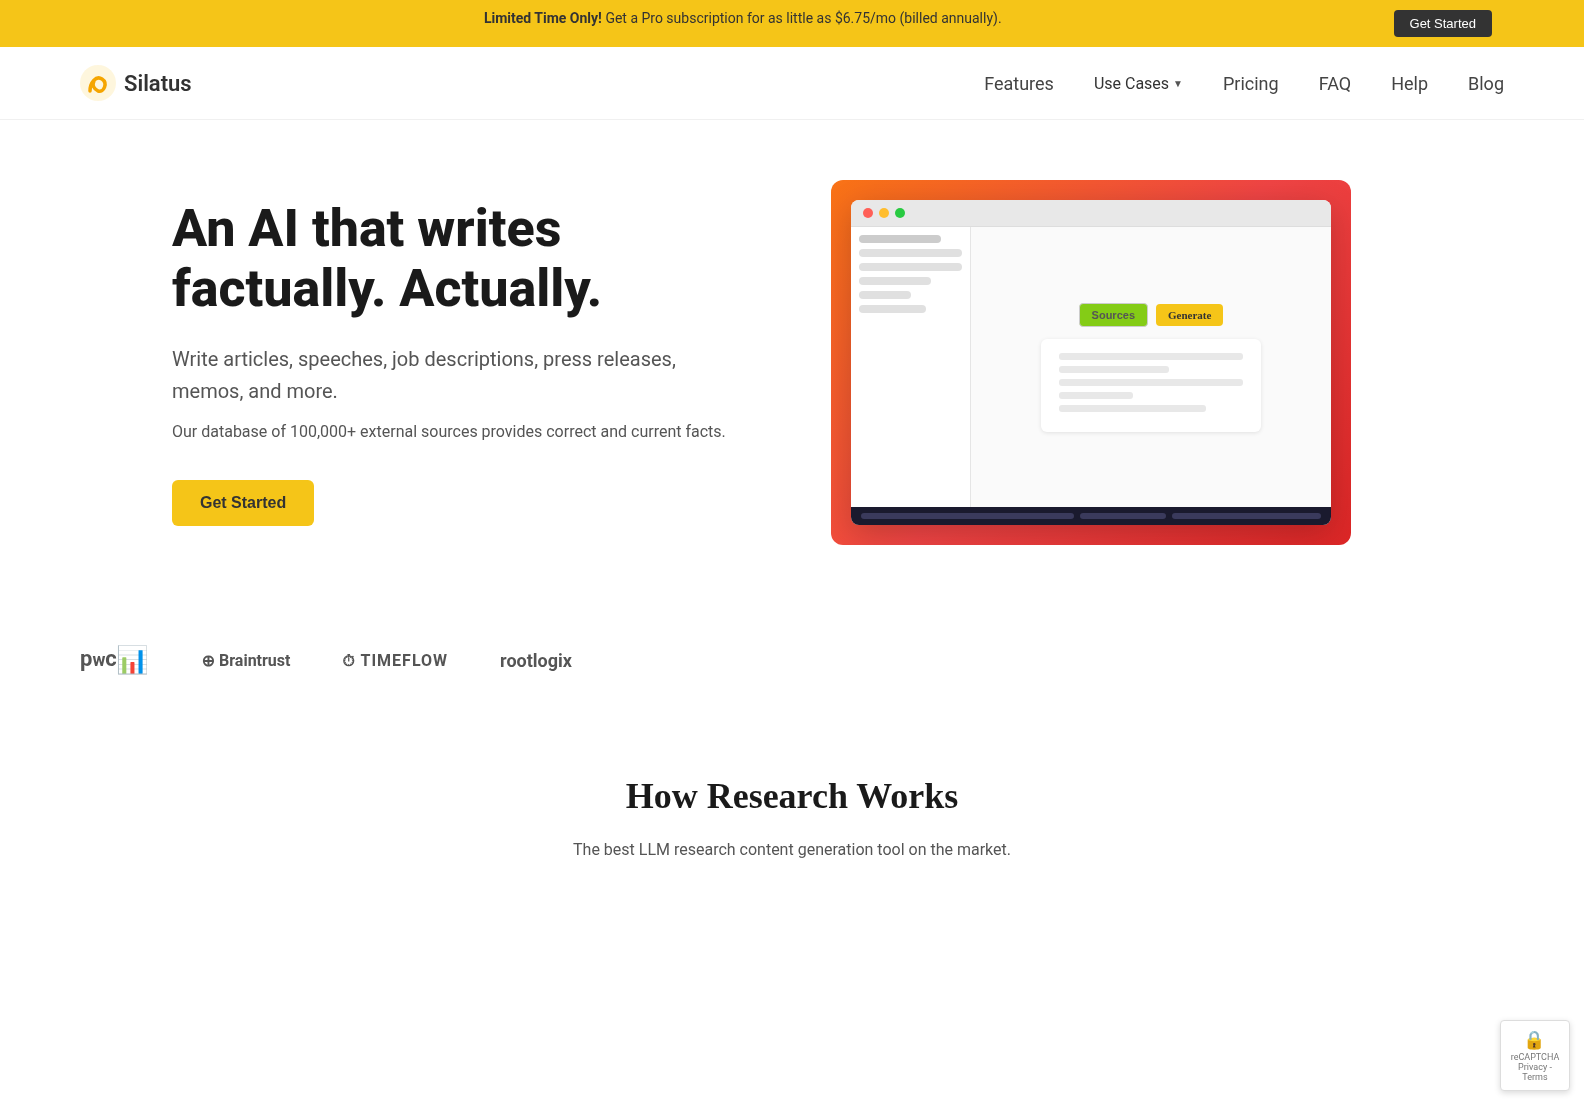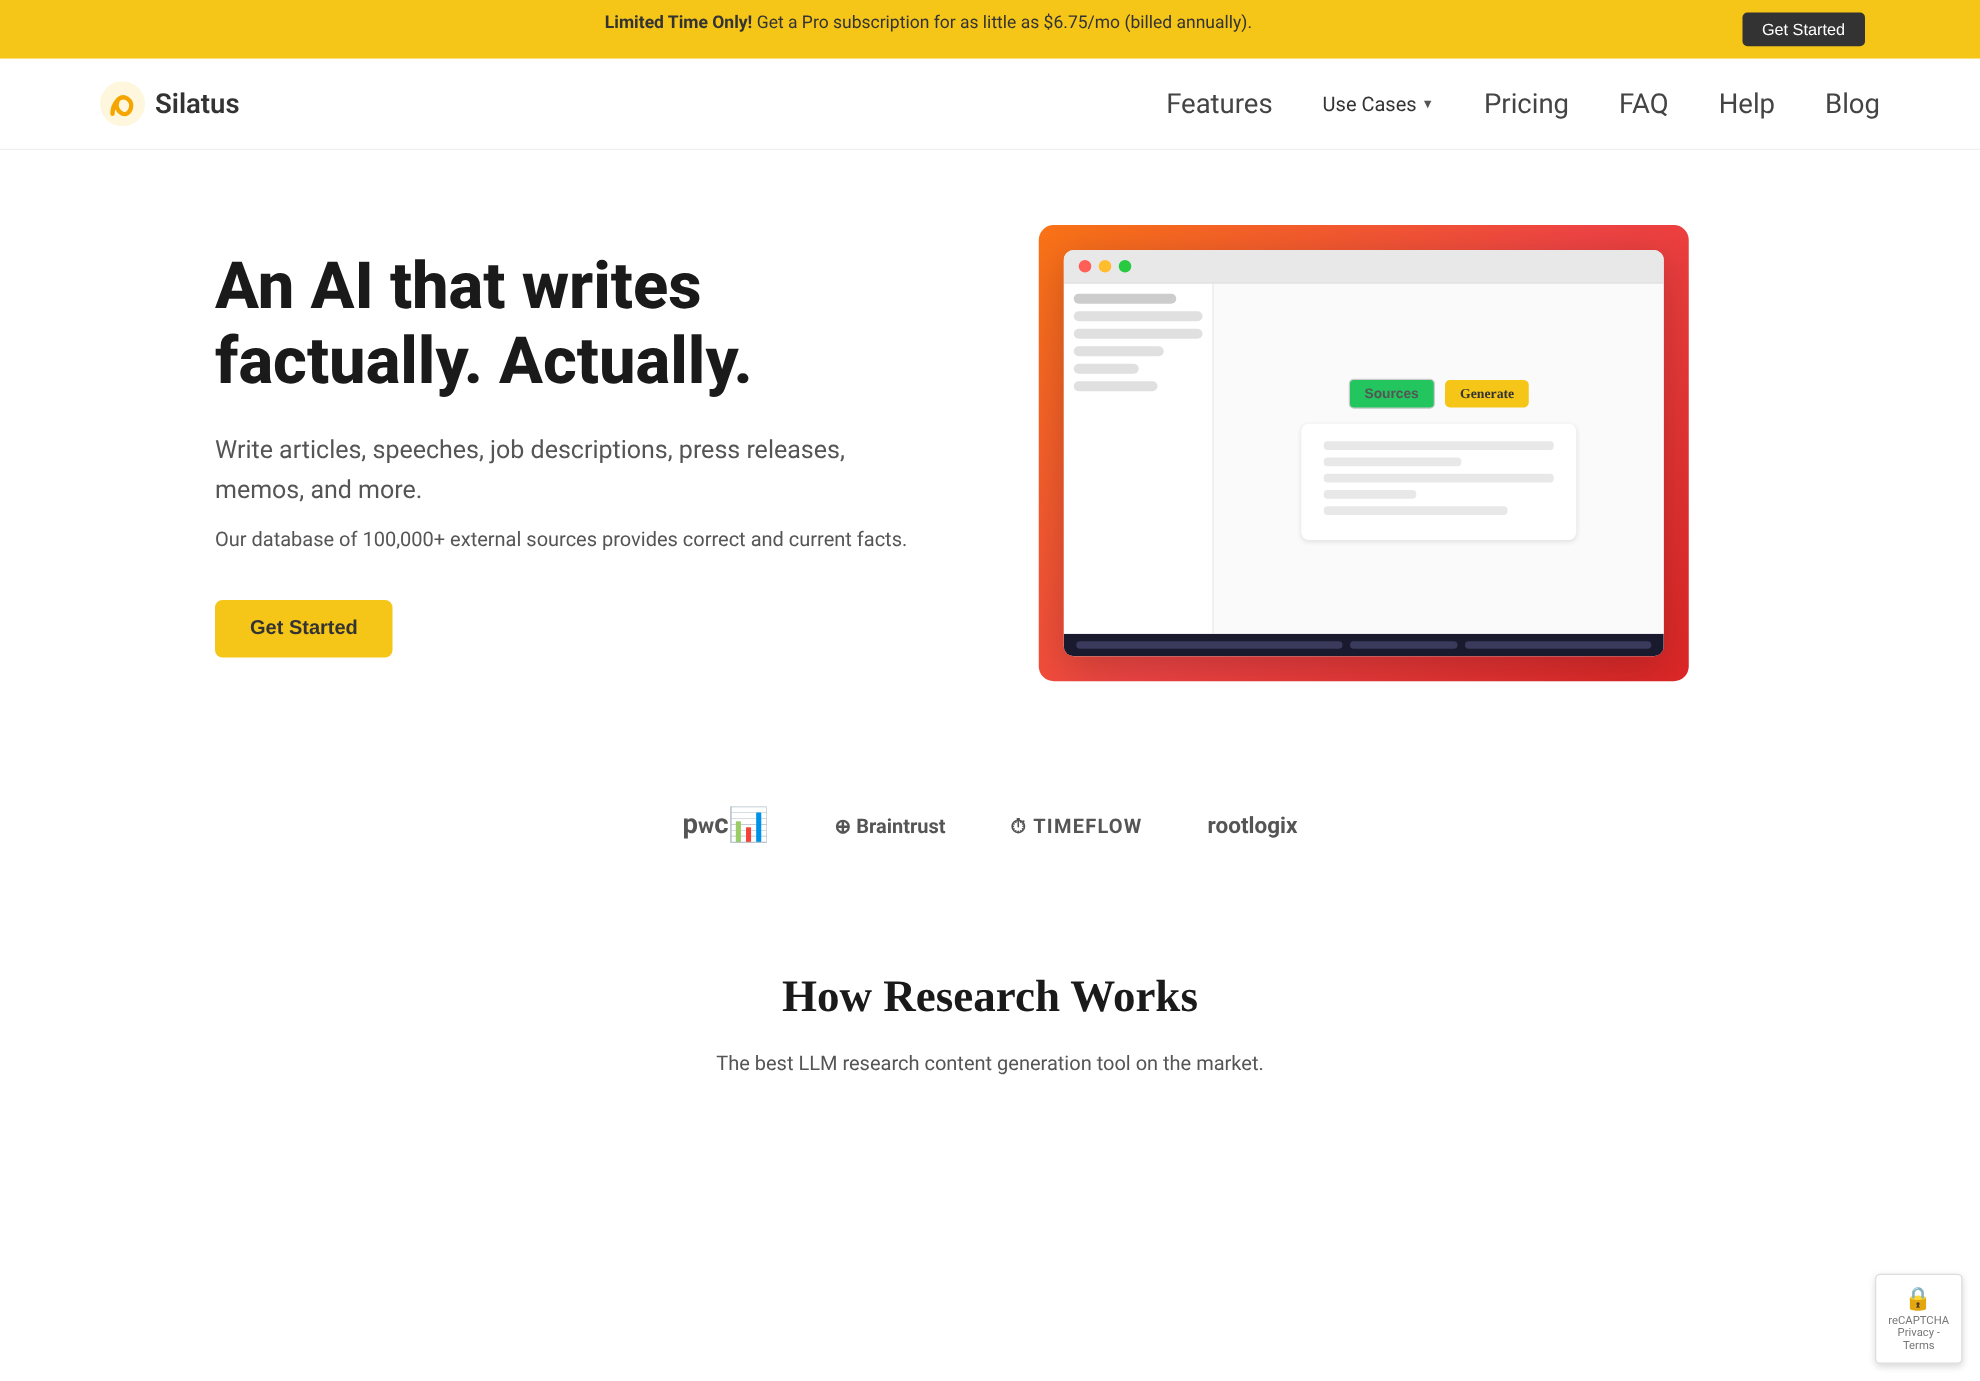--- a/index.html
+++ b/index.html
@@ -64,21 +64,21 @@
     }
     .nav-links {
       display: flex;
       align-items: center;
       gap: 40px;
       list-style: none;
     }
     .nav-links a {
       text-decoration: none;
       color: #444;
-      font-size: 22px;
+      font-size: 18px;
       font-weight: 400;
     }
     .nav-links .has-dropdown {
       display: flex;
       align-items: center;
       gap: 4px;
       cursor: pointer;
     }
     .chevron-down {
       font-size: 10px;
@@ -201,21 +201,21 @@
       align-items: center;
     }
     .mock-btn {
       padding: 5px 12px;
       border-radius: 4px;
       font-size: 11px;
       font-weight: 600;
     }
     .mock-btn-outline {
       border: 1px solid #ccc;
-      background: #22c55e;
+      background: #84cc16;
       color: #555;
     }
     .mock-btn-primary {
       background: #F5C518;
       border: none;
       color: #333;
       font-family: Liberation Serif, serif;
     }
     .app-content-box {
       background: #fff;
@@ -253,21 +253,21 @@
     }
     .trusted-title {
       font-size: 28px;
       font-weight: 700;
       color: #1a1a1a;
       margin-bottom: 40px;
     }
     .logos-row {
       display: flex;
       align-items: center;
-      justify-content: center;
+      justify-content: flex-start;
       gap: 52px;
       flex-wrap: wrap;
     }
     .logo-item {
       color: #666;
       font-size: 18px;
       font-weight: 700;
     }
     .logo-pwc { font-size: 22px; color: #555; }
     .logo-braintrust { font-size: 16px; color: #555; }

